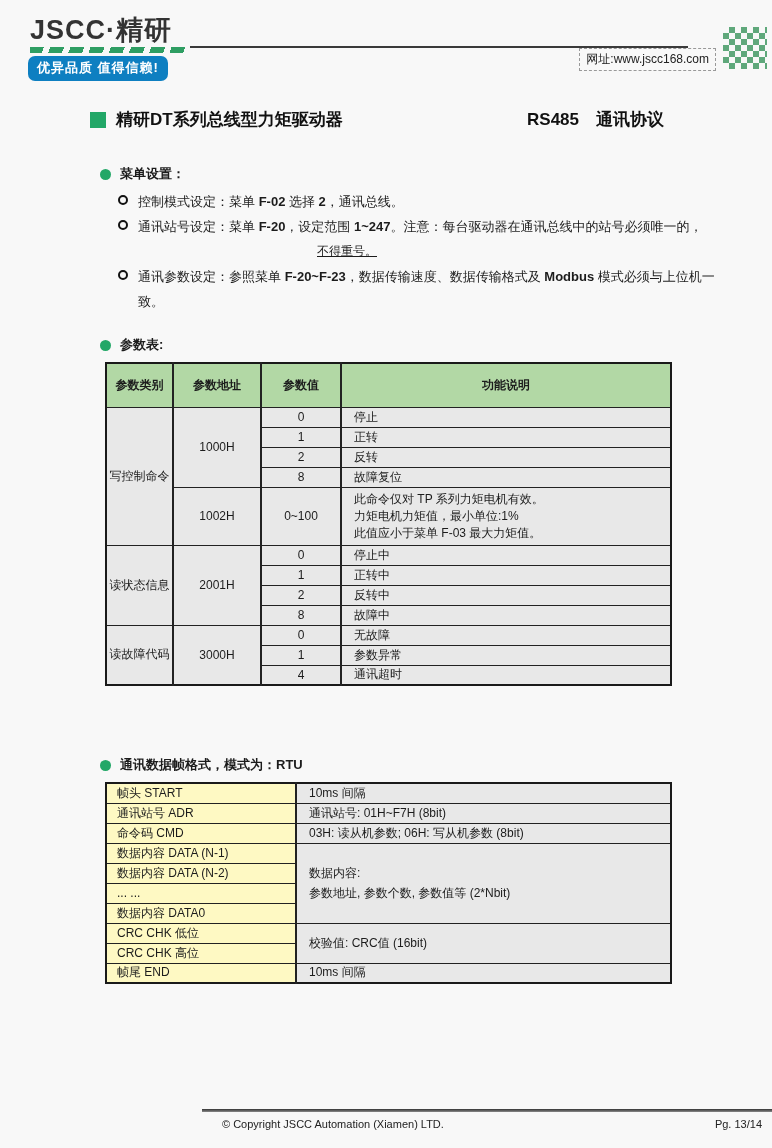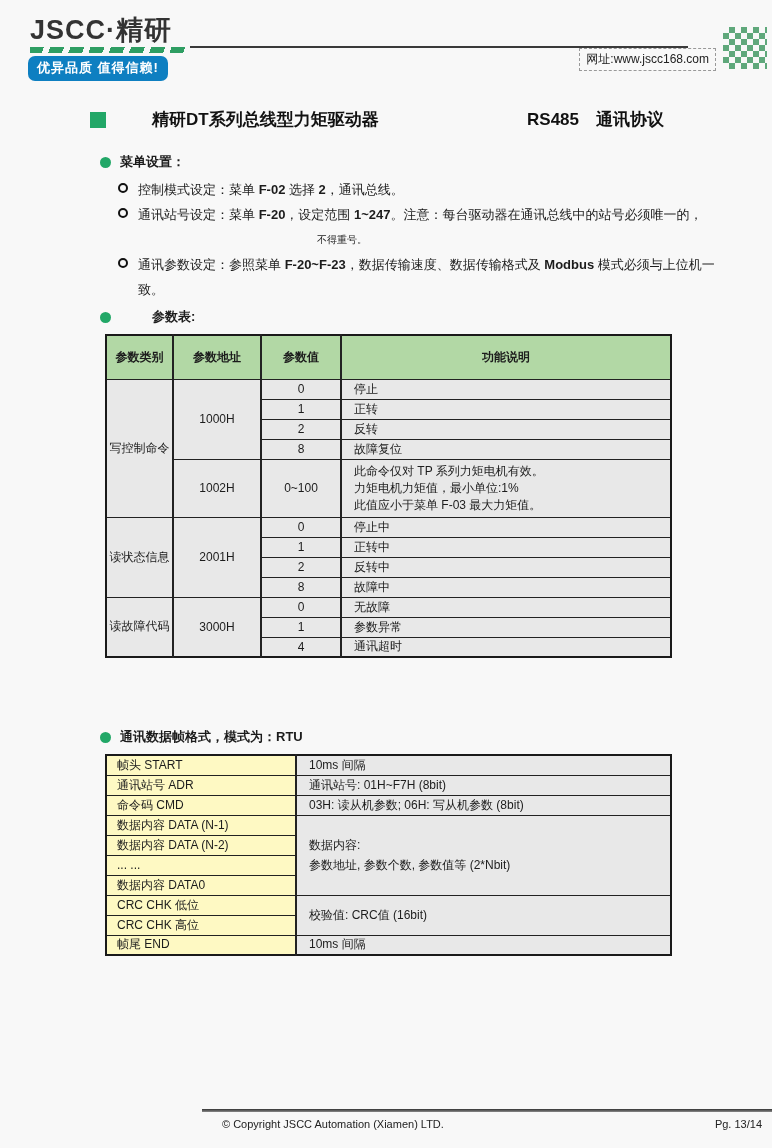--- a/index.html
+++ b/index.html
@@ -20,38 +20,38 @@
     font-size:13px; font-weight:bold; letter-spacing:1px; padding:3px 9px 4px; border-radius:7px; }
   .hdr-line { position:absolute; left:190px; top:46px; width:498px; height:2px; background:#3a3a3a; }
   .contact-box { position:absolute; right:56px; background:#f8f8f8; border:1px dashed #999;
     font-size:12px; padding:2px 6px; color:#222; white-space:nowrap; z-index:2; }
   .contact-service { top:23px; }
   .contact-web { top:48px; }
   .checker { position:absolute; left:723px; top:27px; width:44px; height:42px;
     background:repeating-conic-gradient(#5fa87b 0% 25%, transparent 0% 50%); background-size:12px 12px; }
 
   
-  .title-row { display:flex; align-items:center; margin:16px 108px 0 90px;gap:36px; }
+  .title-row { display:flex; align-items:center; margin:16px 108px 0 90px; }
   .green-square { width:16px; height:16px; background:#22a767; margin-right:10px; flex:0 0 auto; }
   .doc-title { font-size:17px; font-weight:bold; color:#111; }
   .doc-protocol { margin-left:auto; font-size:17px; font-weight:600; color:#111; }
 
   
   .section-head { display:flex; align-items:center; margin-left:100px; font-size:13px; font-weight:bold; }
   .bullet-dot { width:11px; height:11px; border-radius:50%; background:#22a767; margin-right:9px; flex:0 0 auto; }
-  .sec-menu { margin-top:22px; }
-  .sec-param { margin-top:6px;gap:32px; }
+  .sec-menu { margin-top:34px; }
+  .sec-param { margin-top:22px; }
   .sec-frame { margin-top:70px; }
 
   
   .menu-list { margin:6px 40px 0 118px; }
   .menu-item { display:flex; font-size:13px; line-height:25px; }
   .hollow-circle { width:10px; height:10px; border:2px solid #111; border-radius:50%; margin:6px 10px 0 0; flex:0 0 auto; }
   .menu-text { color:#1c1c1c; }
-  .menu-cont { margin-left:199px; font-size:10px; line-height:25px; }
+  .menu-cont { margin-left:199px; font-size:12px; line-height:25px;text-decoration:underline; }
 
   
   table { border-collapse:collapse; margin-left:105px; table-layout:fixed; width:567px; }
   table { border:2px solid #1a1a1a; }
   th, td { border:1px solid #222; font-size:12px; }
   th { background:#b2d8a5; font-weight:bold; height:44px; text-align:center; }
   .ptable { margin-top:8px; }
   .ptable td { background:#e8e8e8; height:20px; text-align:center; }
   .ptable td.col-desc { text-align:left; padding-left:12px; }
   .col-addr, .col-val, .col-desc, th.col-addr, th.col-val, th.col-desc { border-left-width:2px; }

